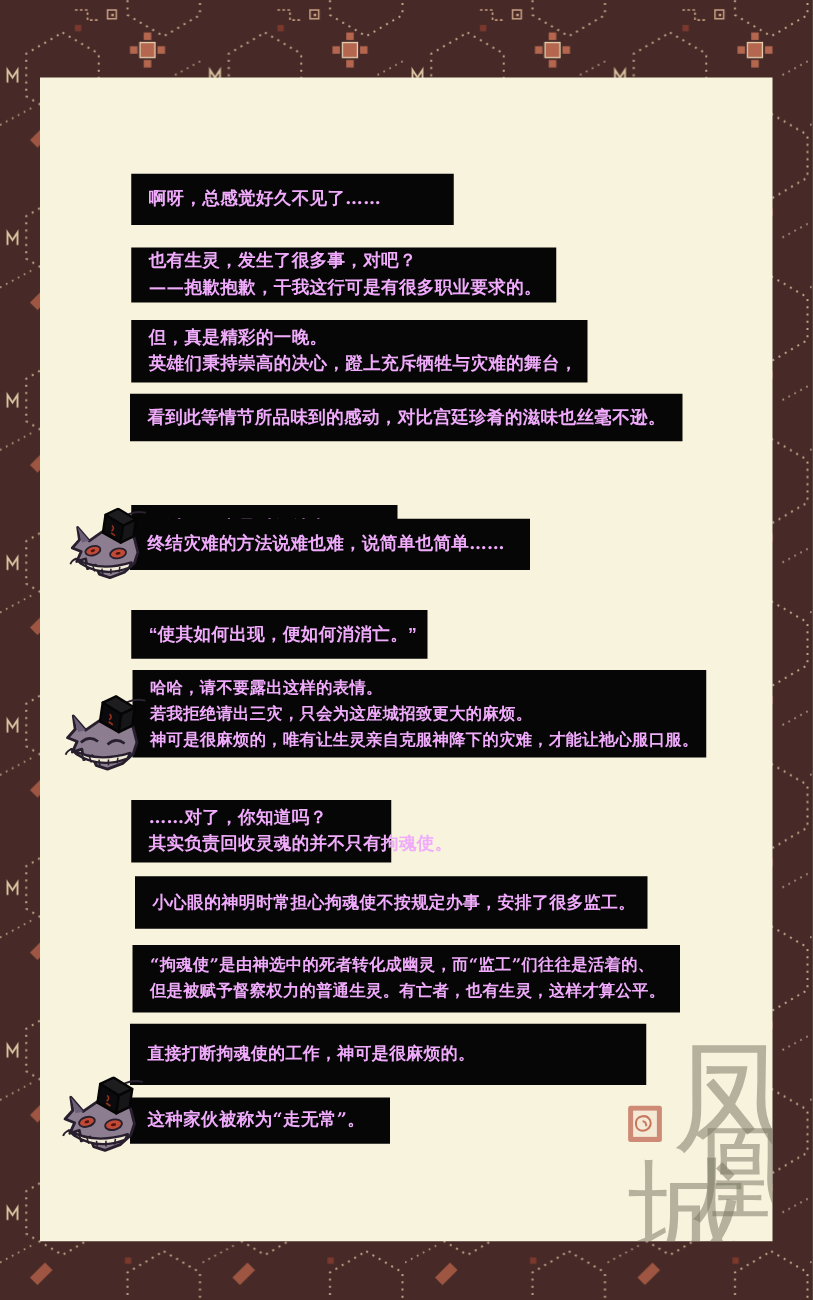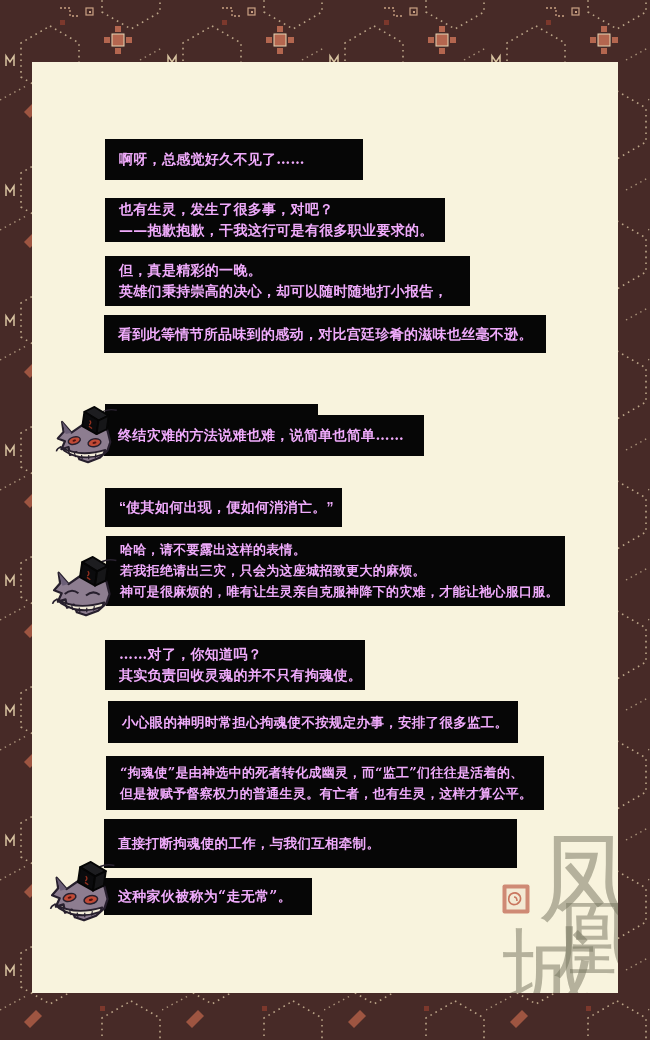--- a/index.html
+++ b/index.html
@@ -110,58 +110,58 @@
   <div id="dialogue-layer">
       <div class="dbox" style="left: 73px; top: 77px; width: 258px; height: 41px; font-size: 14px;">
         <div class="dline">啊呀，总感觉好久不见了……</div>
       </div>
       <div class="dbox" style="left: 73px; top: 136px; width: 340px; height: 44px; font-size: 14px;">
         <div class="dline">也有生灵，发生了很多事，对吧？</div>
         <div class="dline">——抱歉抱歉，干我这行可是有很多职业要求的。</div>
       </div>
       <div class="dbox" style="left: 73px; top: 194px; width: 365px; height: 50px; font-size: 14px;">
         <div class="dline">但，真是精彩的一晚。</div>
-        <div class="dline">英雄们秉持崇高的决心，却可以随时随地打小报告，</div>
+        <div class="dline">英雄们秉持崇高的决心，蹬上充斥牺牲与灾难的舞台，</div>
       </div>
       <div class="dbox" style="left: 72px; top: 253px; width: 442px; height: 38px; font-size: 14px;">
         <div class="dline">看到此等情节所品味到的感动，对比宫廷珍肴的滋味也丝毫不逊。</div>
       </div>
       <div class="dbox" style="left: 73px; top: 302px; width: 213px; height: 36px; font-size: 14px; margin-top: 40px;">
         <div class="dline">不过……也是时候结束了。</div>
       </div>
       <div class="dbox" style="left: 72px; top: 353px; width: 320px; height: 41px; font-size: 14px;">
         <div class="dline">终结灾难的方法说难也难，说简单也简单……</div>
       </div>
       <svg class="avatar" width="72" height="72" viewBox="0 0 100 100" style="left: 20px; top: 344px;">
         <use href="#imp-open"></use>
       </svg>
       <div class="dbox sans" style="left: 73px; top: 426px; width: 237px; height: 39px; font-size: 14px;">
         <div class="dline">“使其如何出现，便如何消消亡。”</div>
       </div>
-      <div class="dbox" style="left: 74px; top: 474px; width: 459px; height: 70px; font-size: 13px; font-family: Liberation Mono, monospace;">
+      <div class="dbox" style="left: 74px; top: 474px; width: 459px; height: 70px; font-size: 13px;">
         <div class="dline">哈哈，请不要露出这样的表情。</div>
         <div class="dline">若我拒绝请出三灾，只会为这座城招致更大的麻烦。</div>
         <div class="dline">神可是很麻烦的，唯有让生灵亲自克服神降下的灾难，才能让祂心服口服。</div>
       </div>
       <svg class="avatar" width="76" height="76" viewBox="0 0 100 100" style="left: 16px; top: 494px;">
         <use href="#imp-closed"></use>
       </svg>
-      <div class="dbox" style="left: 73px; top: 578px; width: 260px; height: 50px; font-size: 14px;">
+      <div class="dbox" style="left: 73px; top: 578px; width: 208px; height: 50px; font-size: 14px;">
         <div class="dline">……对了，你知道吗？</div>
         <div class="dline">其实负责回收灵魂的并不只有拘魂使。</div>
       </div>
       <div class="dbox" style="left: 76px; top: 639px; width: 410px; height: 42px; font-size: 13.5px;">
         <div class="dline">小心眼的神明时常担心拘魂使不按规定办事，安排了很多监工。</div>
       </div>
       <div class="dbox" style="left: 74px; top: 694px; width: 438px; height: 54px; font-size: 13px;">
         <div class="dline">“拘魂使”是由神选中的死者转化成幽灵，而“监工”们往往是活着的、</div>
         <div class="dline">但是被赋予督察权力的普通生灵。有亡者，也有生灵，这样才算公平。</div>
       </div>
       <div class="dbox" style="left: 72px; top: 757px; width: 413px; height: 49px; font-size: 13.5px;">
-        <div class="dline">直接打断拘魂使的工作，与我们互相牵制。</div>
+        <div class="dline">直接打断拘魂使的工作，神可是很麻烦的。</div>
       </div>
       <div class="dbox" style="left: 72px; top: 816px; width: 208px; height: 37px; font-size: 14px;">
         <div class="dline">这种家伙被称为“走无常”。</div>
       </div>
       <svg class="avatar" width="76" height="76" viewBox="0 0 100 100" style="left: 14px; top: 799px;">
         <use href="#imp-open"></use>
       </svg>
     </div>
 
 </div>

